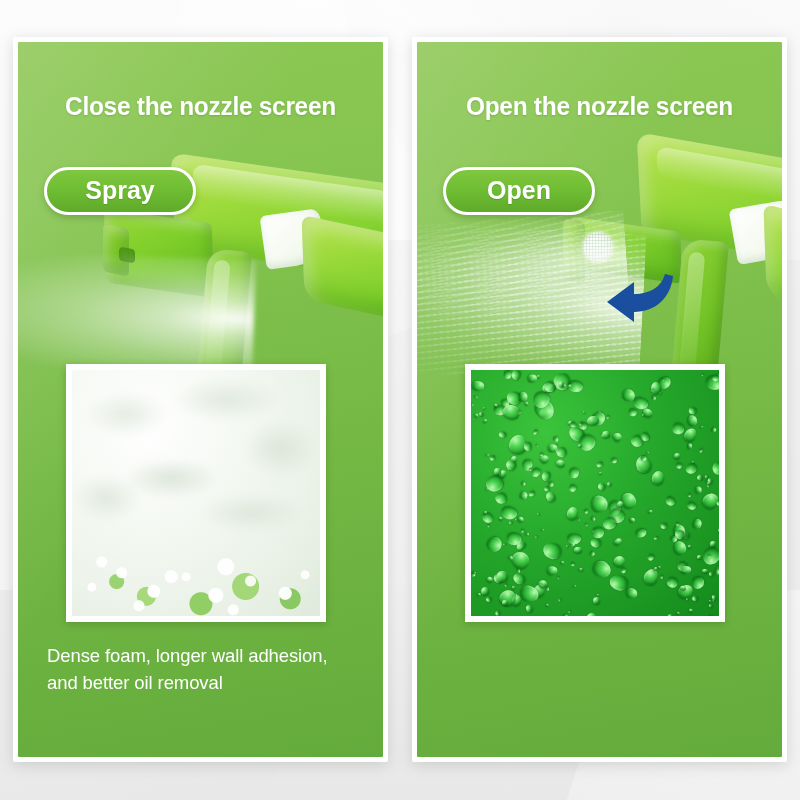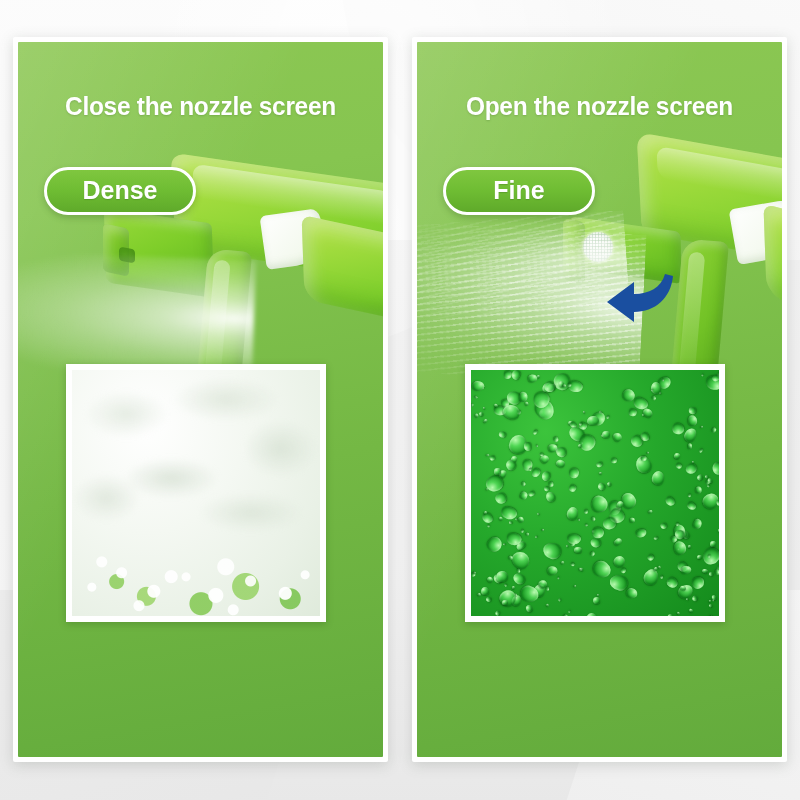--- a/index.html
+++ b/index.html
@@ -280,21 +280,21 @@
   <div class="bg-shape bg-c"></div>
   <div class="bg-shape bg-d"></div>
   <div class="bg-shape bg-e"></div>
   <div class="bg-shape bg-hl"></div>
 
   <div class="panel left">
     <div class="panel-inner">
 
       <div class="heading">Close the nozzle screen</div>
 
-      <div class="badge">Dense</div>
+      <div class="badge">Spray</div>
 
       <div class="plume plume-foam" style="left:-14px;top:214px;width:250px;height:118px;transform:rotate(2deg);"></div>
 
       <div class="sprayer" style="left:95px;top:144px;width:300px;height:230px;">
 
         <div class="sp-body" style="left:60px;top:-16px;width:240px;height:95px;
                     transform:skewY(11deg) rotate(-3deg);
                     border-radius:14px 6px 4px 10px;"></div>
 
         <div class="sp-gloss" style="left:80px;top:-8px;width:200px;height:34px;
@@ -325,30 +325,31 @@
 
         <div class="sp-body" style="left:190px;top:42px;width:120px;height:84px;
                     border-radius:10px 4px 4px 18px;
                     transform:skewY(14deg) rotate(-2deg);"></div>
       </div>
 
       <div class="photo">
         <div class="photo-img tex-foam"></div>
       </div>
 
+      <div class="caption">Dense foam, longer wall adhesion, and better oil removal</div>
 
     </div>
   </div>
 
   <div class="panel right">
     <div class="panel-inner">
 
       <div class="heading">Open the nozzle screen</div>
 
-      <div class="badge">Fine</div>
+      <div class="badge">Open</div>
 
       <div class="plume plume-spray" style="left:-34px;top:186px;width:260px;height:150px;transform:rotate(3deg);"></div>
       <div class="plume plume-spray" style="left:-20px;top:176px;width:230px;height:96px;transform:rotate(-4deg);opacity:.75;"></div>
 
       <div class="sprayer" style="left:130px;top:120px;width:280px;height:250px;">
 
         <div class="sp-body" style="left:92px;top:-10px;width:220px;height:100px;
                     transform:skewY(13deg) rotate(-3deg);
                     border-radius:16px 6px 4px 12px;"></div>
         <div class="sp-gloss" style="left:110px;top:0px;width:180px;height:32px;

